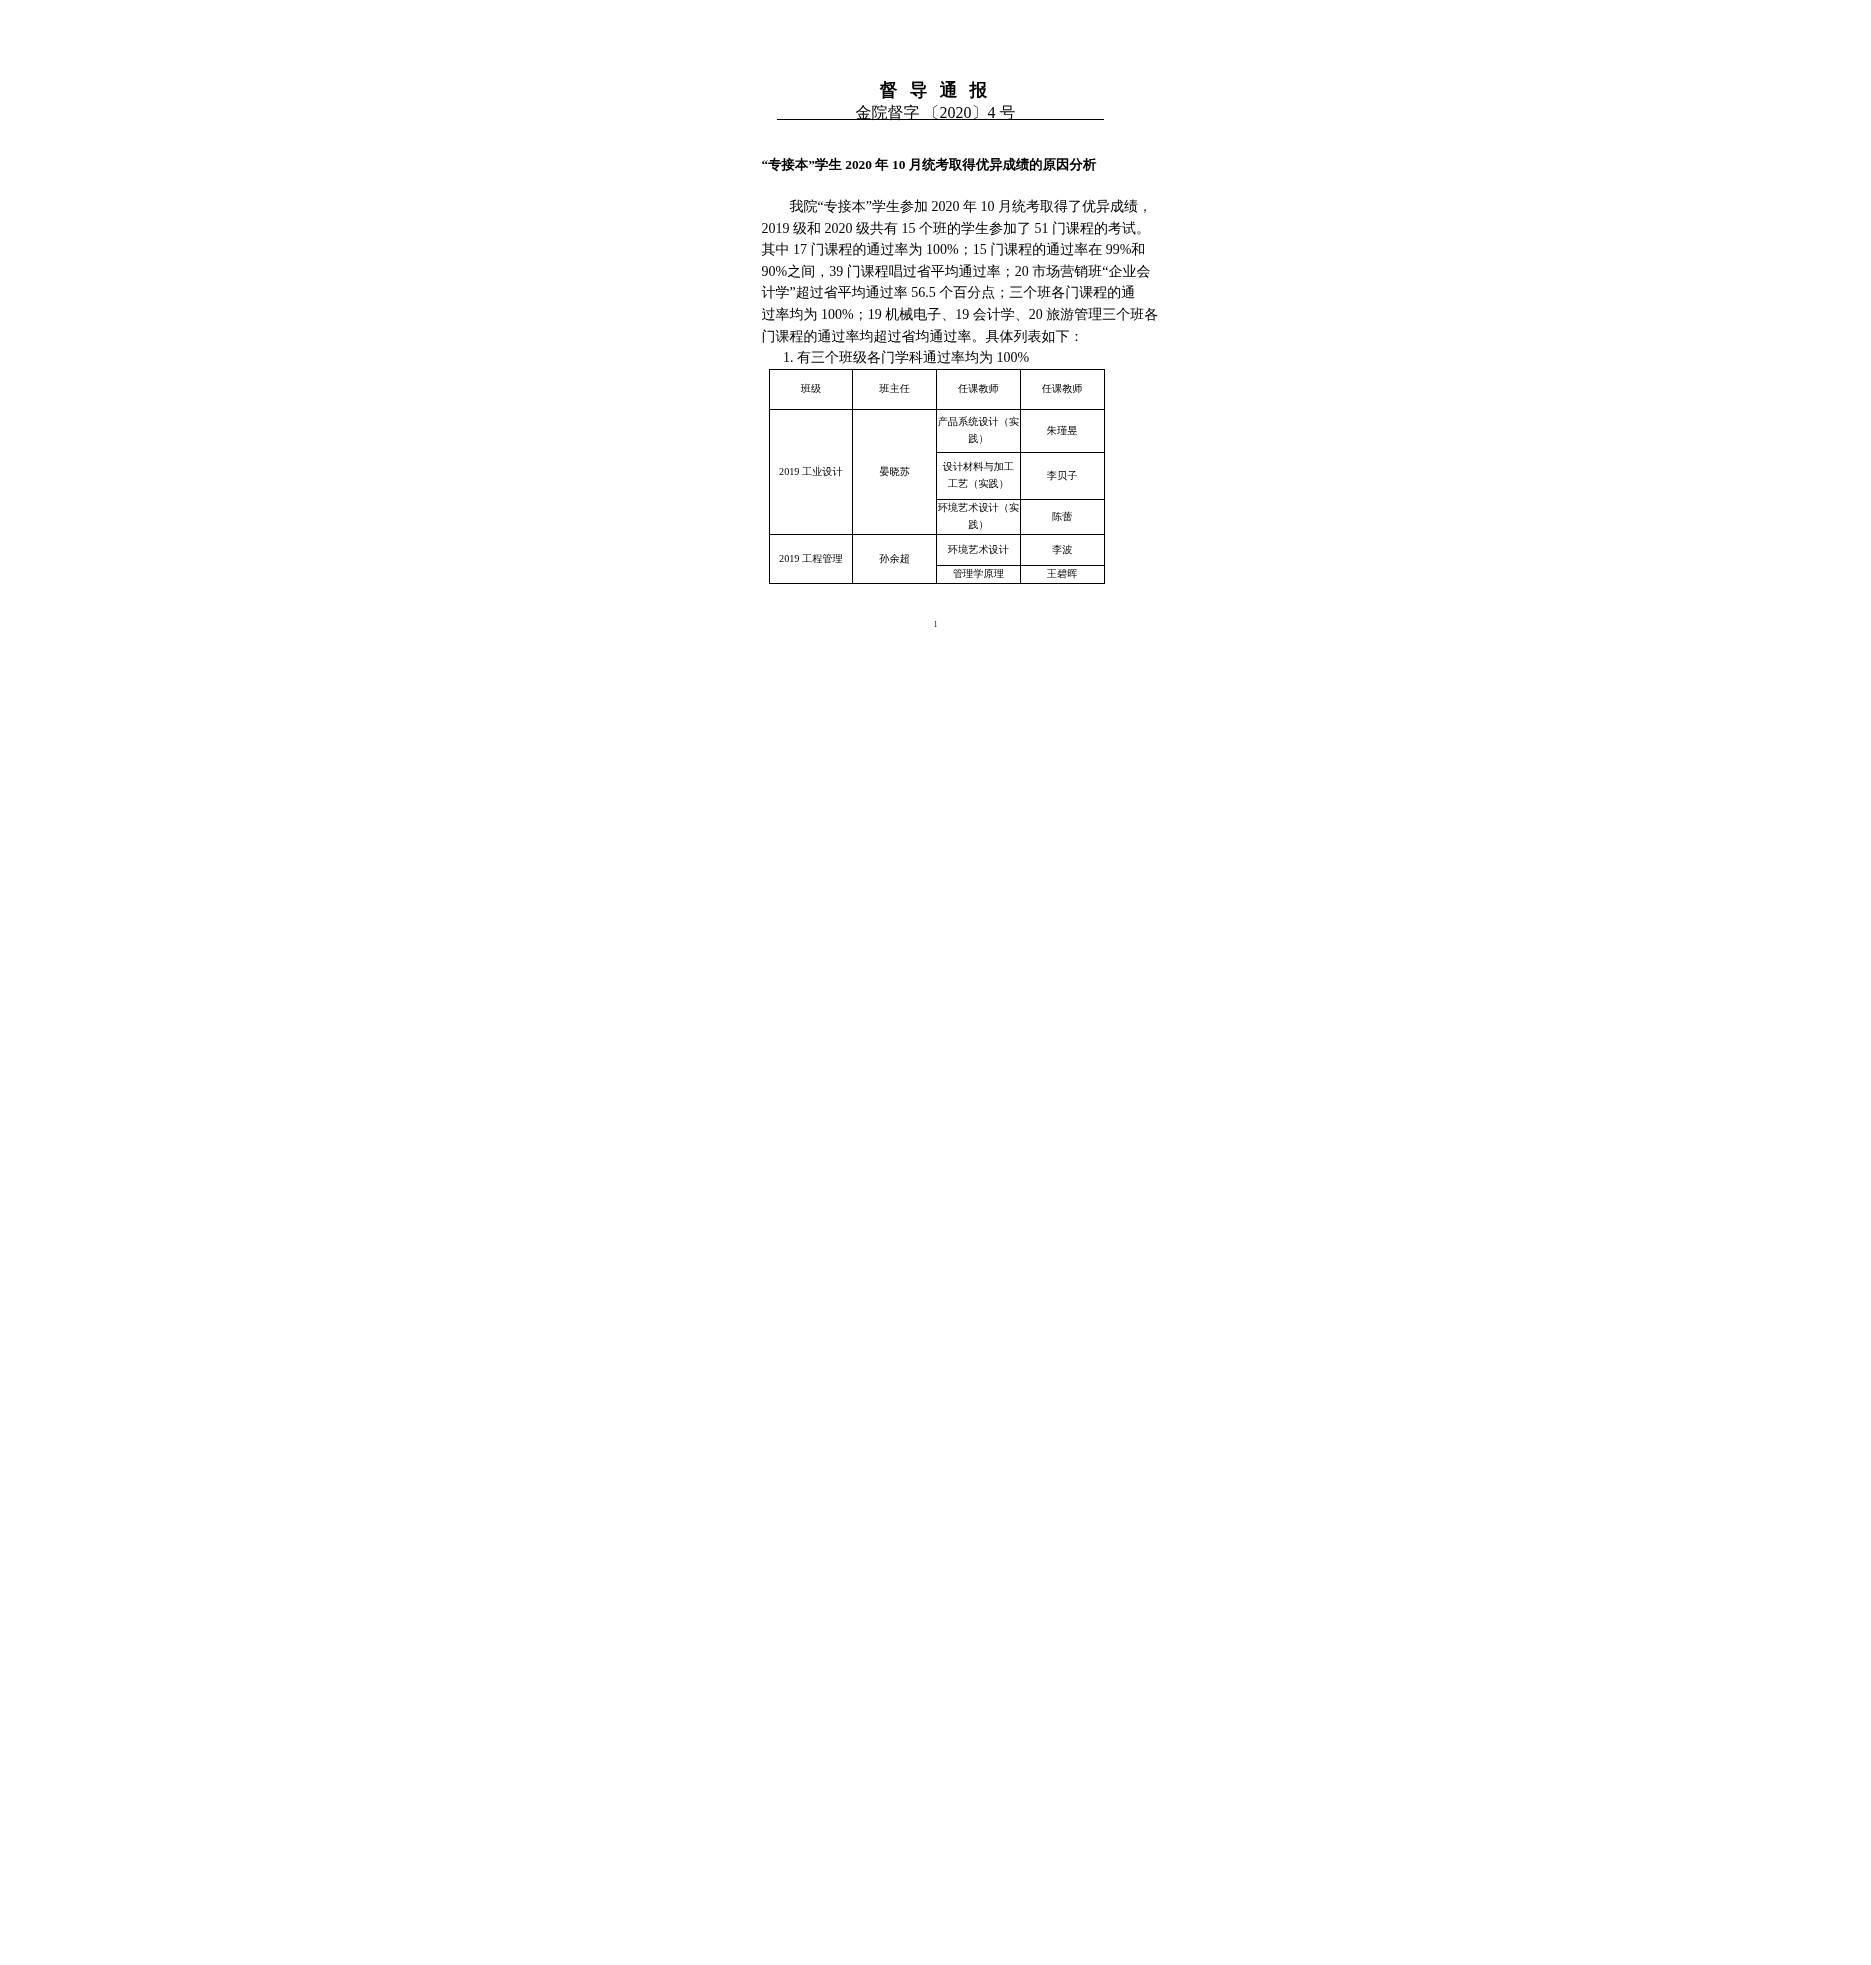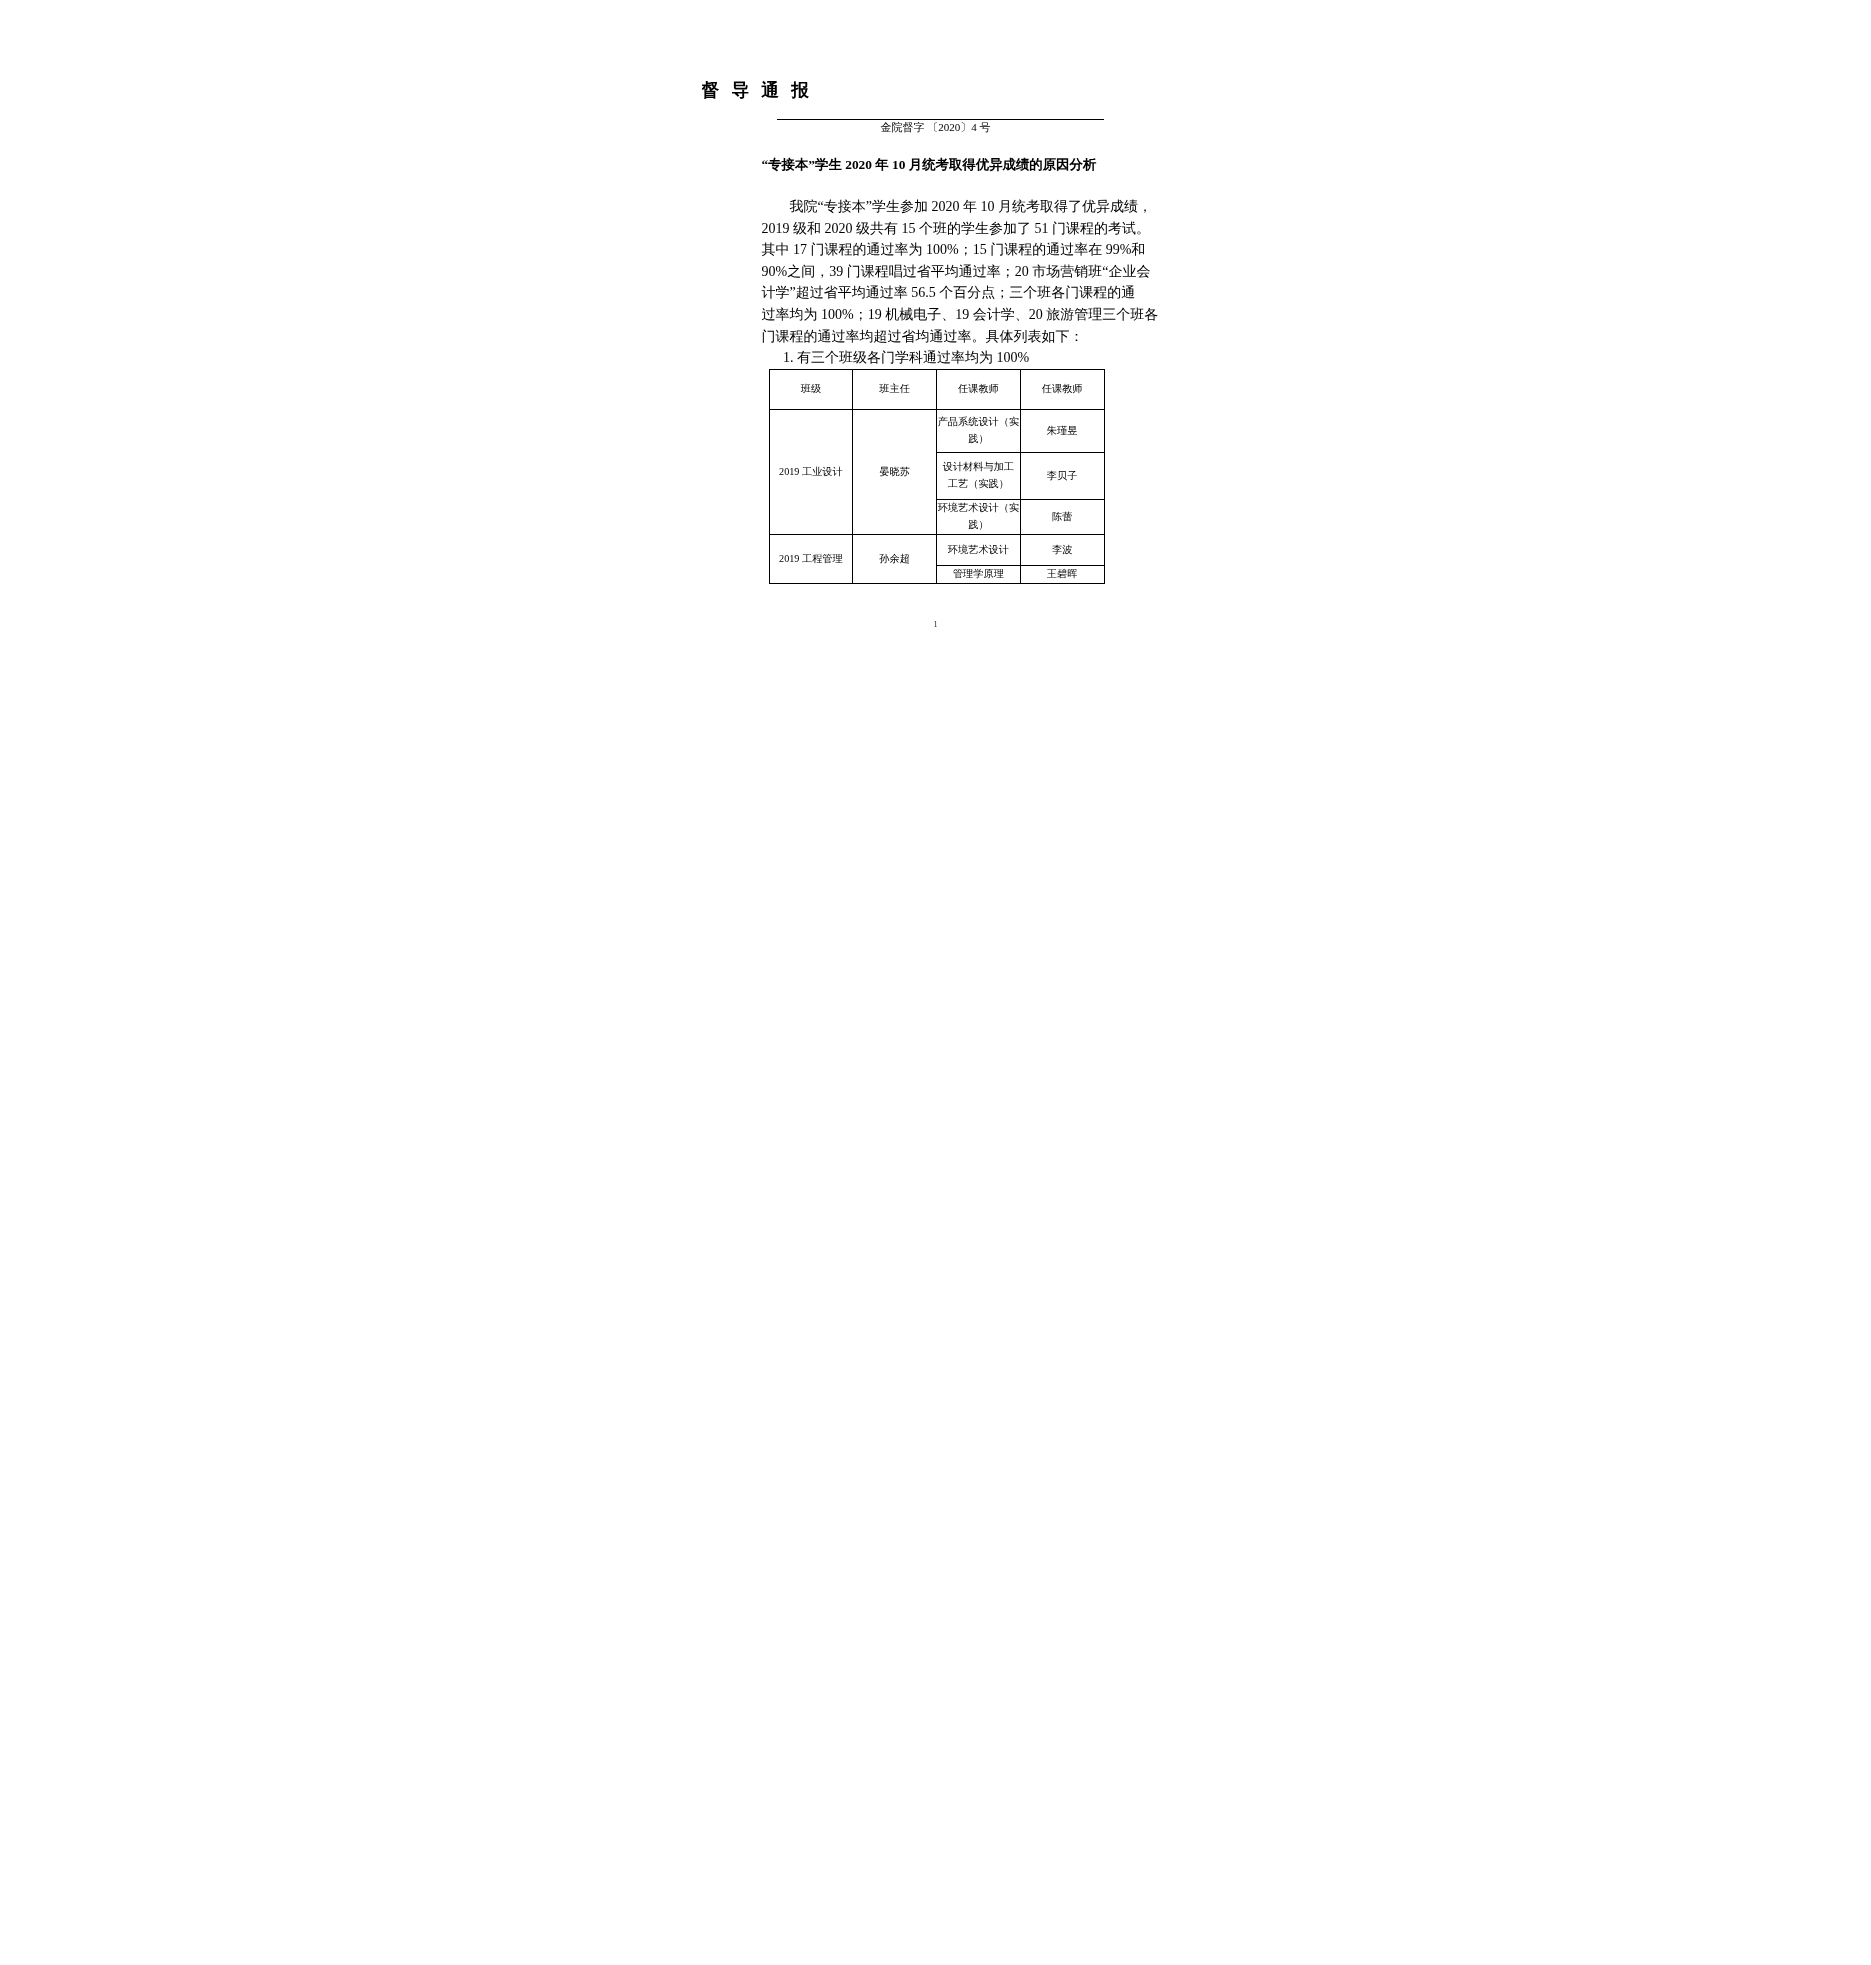--- a/index.html
+++ b/index.html
@@ -7,30 +7,30 @@
     position:relative;
     width:468px;height:662px;
     margin:0 auto;
     background:#ffffff;
     font-family:"Liberation Serif","DejaVu Serif",serif;
     color:#000;
     overflow:hidden;
   }
   .doc-title{
     position:absolute;top:79px;left:0;width:100%;
-    text-align:left;
+    text-align:center;
     font-size:17.7px;font-weight:bold;
     letter-spacing:3.9px;
     line-height:23.6px;
     white-space:pre;
   }
   .doc-number{
-    position:absolute;top:120px;left:0;width:100%;
+    position:absolute;top:106px;left:0;width:100%;
     text-align:center;
-    font-size:11px;
+    font-size:16px;
     line-height:14px;
     white-space:pre;
   }
   .header-rule{
     position:absolute;top:119px;left:75px;
     width:327px;height:1.2px;
     background:#000;
   }
   .article-heading{
     position:absolute;top:156px;left:60px;width:348px;

